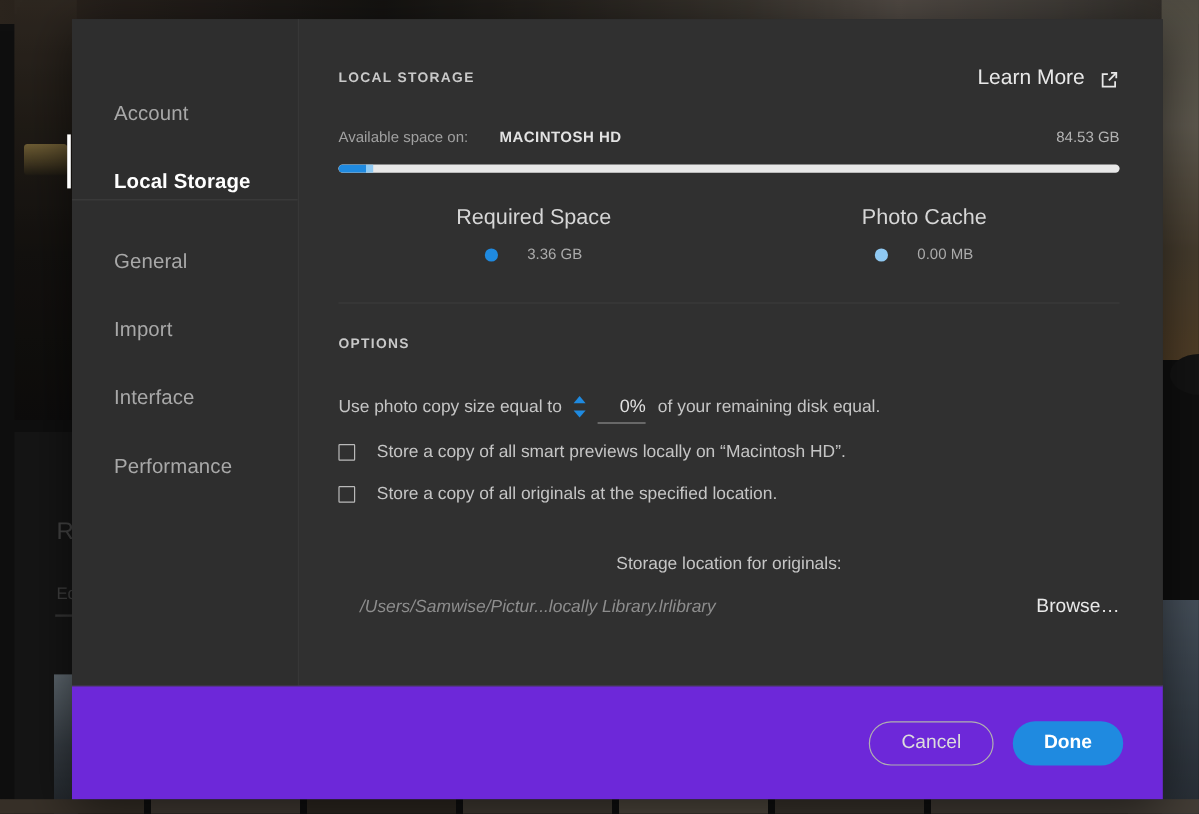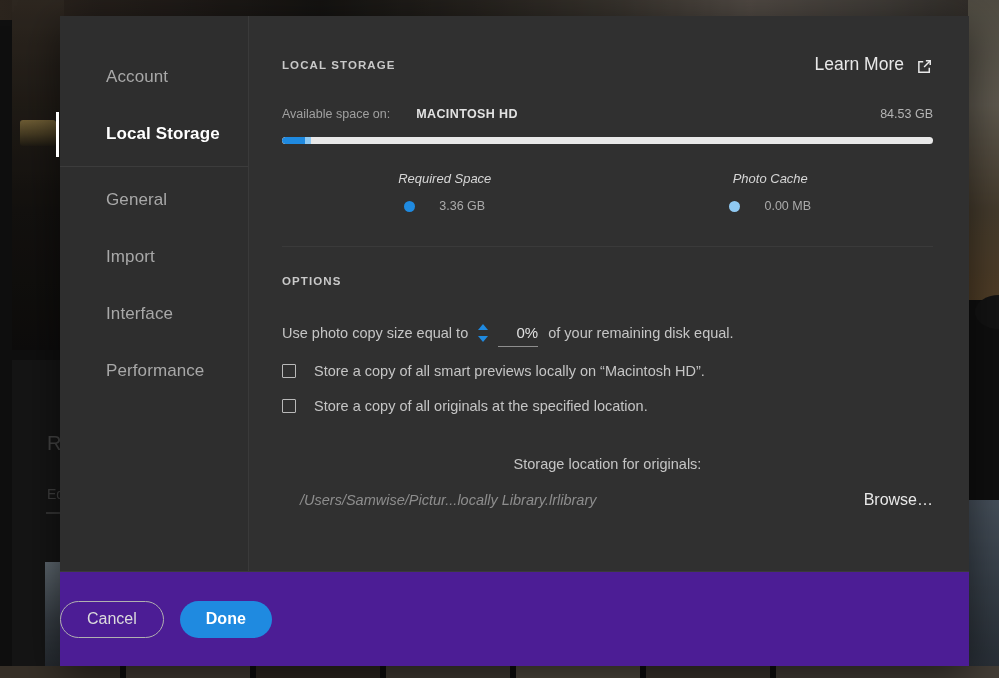--- a/index.html
+++ b/index.html
@@ -96,22 +96,22 @@
   
   .sidebar {
     width: 188px; flex: 0 0 188px;
     background: #2e2e2e;
     padding-top: 32px;
     position: relative;
   }
   .nav-item {
     position: relative;
     height: 57px;
-    display: flex; align-items: center;
-    padding-left: 46px;
+    display: flex; align-items: flex-end;
+    padding-left: 35px;
     font-size: 17px;
     color: #a8a8a8;
     cursor: pointer;
     letter-spacing: .1px;
   }
   .nav-item.active { color: #ffffff; font-weight: bold; }
   .nav-item.active::before {
     content: "";
     position: absolute;
     left: -4px; top: 7px;
@@ -166,21 +166,21 @@
   }
   .bar-seg-a { position: absolute; left: 0; top: 0; height: 100%; background: #1f8ae0; border-radius: 3.5px 0 0 3.5px; }
   .bar-seg-b { position: absolute; top: 0; height: 100%; background: #8fc9f2; }
 
   .legend-row {
     display: flex; margin-top: 27px;
   }
   .legend-col {
     flex: 1 1 0; text-align: center;
   }
-  .legend-title { font-size: 13px; color: #d6d6d6; font-style: italic; }
+  .legend-title { font-size: 18px; color: #d6d6d6; }
   .legend-sub {
     margin-top: 13px;
     display: flex; align-items: center; justify-content: center; gap: 24px;
   }
   .dot { width: 11px; height: 11px; border-radius: 50%; display: block; }
   .legend-val { font-size: 12.5px; color: #ababab; }
 
   .divider-h { height: 1px; background: #3a3a3a; margin-top: 33px; }
 
   .section-options { padding: 28px 36px 0 33px; flex: 1 1 auto; }
@@ -238,23 +238,23 @@
   .browse-btn {
     margin-left: auto;
     font-size: 16px; color: #e8e8e8; cursor: pointer;
   }
 
   
   .footer {
     flex: 0 0 auto;
     height: 95px;
     border-top: 1px solid #3a3a3a;
-    display: flex; align-items: center; justify-content: flex-start;
+    display: flex; align-items: center; justify-content: flex-end;
     padding-right: 33px; gap: 16px;
-    background: #4c1d95;
+    background: #6d28d9;
   }
   .btn {
     height: 37px; border-radius: 19px;
     display: flex; align-items: center; justify-content: center;
     font-size: 16px; cursor: pointer; padding: 0 26px;
   }
   .btn-cancel {
     border: 1.5px solid #b0b0b0; color: #dcdcdc;
     background: transparent; min-width: 96px;
   }

